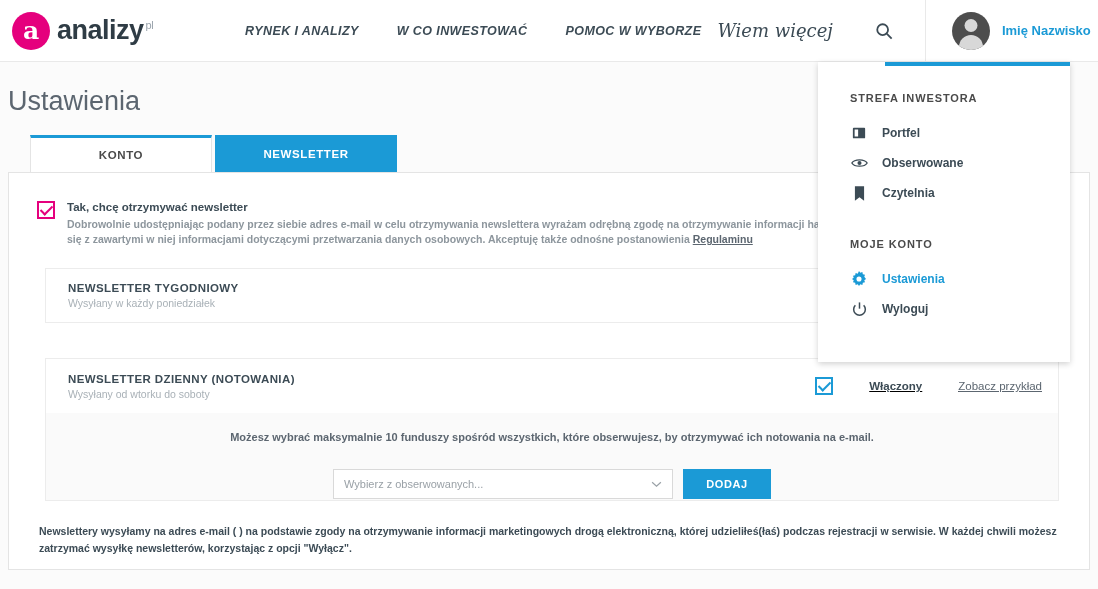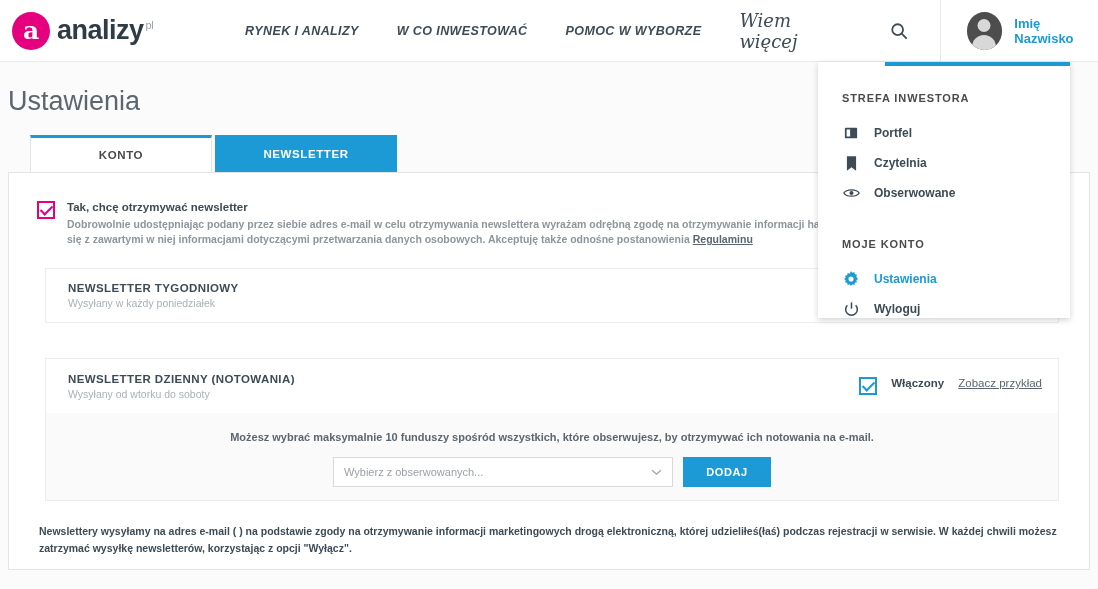--- a/index.html
+++ b/index.html
@@ -30,21 +30,21 @@
     letter-spacing: -0.5px;
   }
   .logo-sup { font-size: 11px; color: #9aa4ac; vertical-align: super; margin-left: 2px; font-weight: normal;}
 
   .nav { display: flex; align-items: center; margin-left: 92px; gap: 38px; }
   .nav-item {
     font-size: 12.5px; font-weight: bold; color: #3c4b55; letter-spacing: 0.4px;
     cursor: pointer; white-space: nowrap; font-style: italic;
   }
   .nav-script {
-    margin-left: 38px; font-family: "DejaVu Serif", serif; font-style: italic;
+    margin-left: 16px; font-family: "DejaVu Serif", serif; font-style: italic;
     font-size: 18px; color: #3c4b55; cursor: pointer;
   }
   .search-btn {
     margin-left: 40px; width: 22px; height: 22px; cursor: pointer;
     display: flex; align-items: center; justify-content: center;
   }
   .divider-v { width: 1px; height: 62px; background: #e9e9e9; margin-left: 30px; }
 
   .user-area {
     display: flex; align-items: center; gap: 12px; margin-left: 26px;
@@ -59,23 +59,24 @@
     width: 13px; height: 13px; border-radius: 50%; background: #d8d8d8;
   }
   .avatar::after {
     content: ""; position: absolute; left: 50%; top: 23px; transform: translateX(-50%);
     width: 24px; height: 18px; border-radius: 12px 12px 0 0; background: #d8d8d8;
   }
   .user-name { font-size: 13px; font-weight: bold; color: #1b9ad6; }
 
   
   .dropdown {
-    position: absolute; top: 62px; left: 818px; width: 252px; height: 256px;
+    position: absolute; top: 62px; left: 818px; width: 252px; height: 300px;
     background: #ffffff; box-shadow: 0 2px 6px rgba(0,0,0,0.18);
     z-index: 40;
+    padding-left: 8px;
   }
   .dropdown-accent {
     position: absolute; top: 0; left: 67px; width: 185px; height: 4px; background: #1b9ad6;
   }
   .dd-section-title {
     font-size: 11px; font-weight: bold; color: #4a4a4a; letter-spacing: 0.9px;
     margin: 30px 0 14px 24px;
   }
   .dd-section-title.second { margin-top: 30px; }
   .dd-item {
@@ -128,33 +129,33 @@
   .nl-block {
     position: absolute; left: 36px; width: 1014px; height: 55px;
     border: 1px solid #ececec; background: #ffffff;
     display: flex; align-items: center; justify-content: space-between;
     padding: 0 16px 0 22px;
   }
   .nl-weekly { top: 95px; }
   .nl-daily  { top: 185px; border-bottom: none; }
   .nl-name { font-size: 11.5px; font-weight: bold; color: #3c4b55; letter-spacing: 0.4px; }
   .nl-sub { font-size: 10.5px; color: #a9b1b7; margin-top: 3px; }
-  .nl-right { display: flex; align-items: flex-start; gap: 14px; }
+  .nl-right { display: flex; align-items: center; gap: 36px; text-decoration: underline; }
   .nl-state { font-size: 11.5px; font-weight: bold; color: #3c4b55; }
   .nl-link { font-size: 11.5px; color: #5c6670; text-decoration: underline; cursor: pointer; }
 
   .funds-box {
     position: absolute; left: 36px; top: 240px; width: 1014px; height: 88px;
     background: #fafafa; border: 1px solid #ececec; border-top: none;
   }
   .funds-note {
     text-align: center; font-size: 11px; color: #5c6670; font-weight: bold;
     margin-top: 18px;
   }
-  .funds-controls { display: flex; justify-content: center; align-items: center; gap: 10px; margin-top: 14px; }
+  .funds-controls { display: flex; justify-content: center; align-items: center; gap: 10px; margin-top: 26px; }
   .select-box {
     width: 340px; height: 30px; background: #ffffff; border: 1px solid #d9d9d9;
     display: flex; align-items: center; justify-content: space-between;
     padding: 0 10px; font-size: 11px; color: #9aa1a7; cursor: pointer;
   }
   .btn-add {
     width: 88px; height: 30px; background: #1b9ad6; color: #fff;
     font-size: 11px; font-weight: bold; letter-spacing: 0.6px;
     display: flex; align-items: center; justify-content: center; cursor: pointer;
     border: none;
@@ -211,35 +212,35 @@
         <svg width="14" height="14" viewBox="0 0 16 16" fill="currentColor">
             <rect x="1" y="2" width="14" height="12" rx="1"></rect>
             <rect x="3" y="4" width="4" height="8" fill="#fff"></rect>
           </svg>
       </span>
       <span class="dd-label">Portfel</span>
     </div>
 
     <div class="dd-item">
       <span class="dd-icon">
-        <svg width="11" height="15" viewBox="0 0 12 16" fill="currentColor">
-            <path d="M1 0 h10 v16 l-5 -4 l-5 4 z"></path>
-          </svg>
-      </span>
-      <span class="dd-label">Czytelnia</span>
-    </div>
-
-    <div class="dd-item">
-      <span class="dd-icon">
         <svg width="17" height="12" viewBox="0 0 20 12" fill="none" stroke="currentColor" stroke-width="1.6">
             <path d="M1 6 C4 1 16 1 19 6 C16 11 4 11 1 6 Z"></path>
             <circle cx="10" cy="6" r="2.4" fill="currentColor" stroke="none"></circle>
           </svg>
       </span>
       <span class="dd-label">Obserwowane</span>
+    </div>
+
+    <div class="dd-item">
+      <span class="dd-icon">
+        <svg width="11" height="15" viewBox="0 0 12 16" fill="currentColor">
+            <path d="M1 0 h10 v16 l-5 -4 l-5 4 z"></path>
+          </svg>
+      </span>
+      <span class="dd-label">Czytelnia</span>
     </div>
 
     <div class="dd-section-title second">MOJE KONTO</div>
 
     <div class="dd-item active">
       <span class="dd-icon">
         <svg width="16" height="16" viewBox="0 0 20 20" fill="currentColor">
           <path d="M10 0 l1.6 2.2 2.6-.9 .6 2.7 2.7.6-.9 2.6L18.8 10l-2.2 1.6.9 2.6-2.7.6-.6 2.7-2.6-.9L10 18.8l-1.6-2.2-2.6.9-.6-2.7-2.7-.6.9-2.6L1.2 10l2.2-1.6-.9-2.6 2.7-.6.6-2.7 2.6.9z"></path>
           <circle cx="10" cy="10" r="3.2" fill="#fff"></circle>
         </svg>

